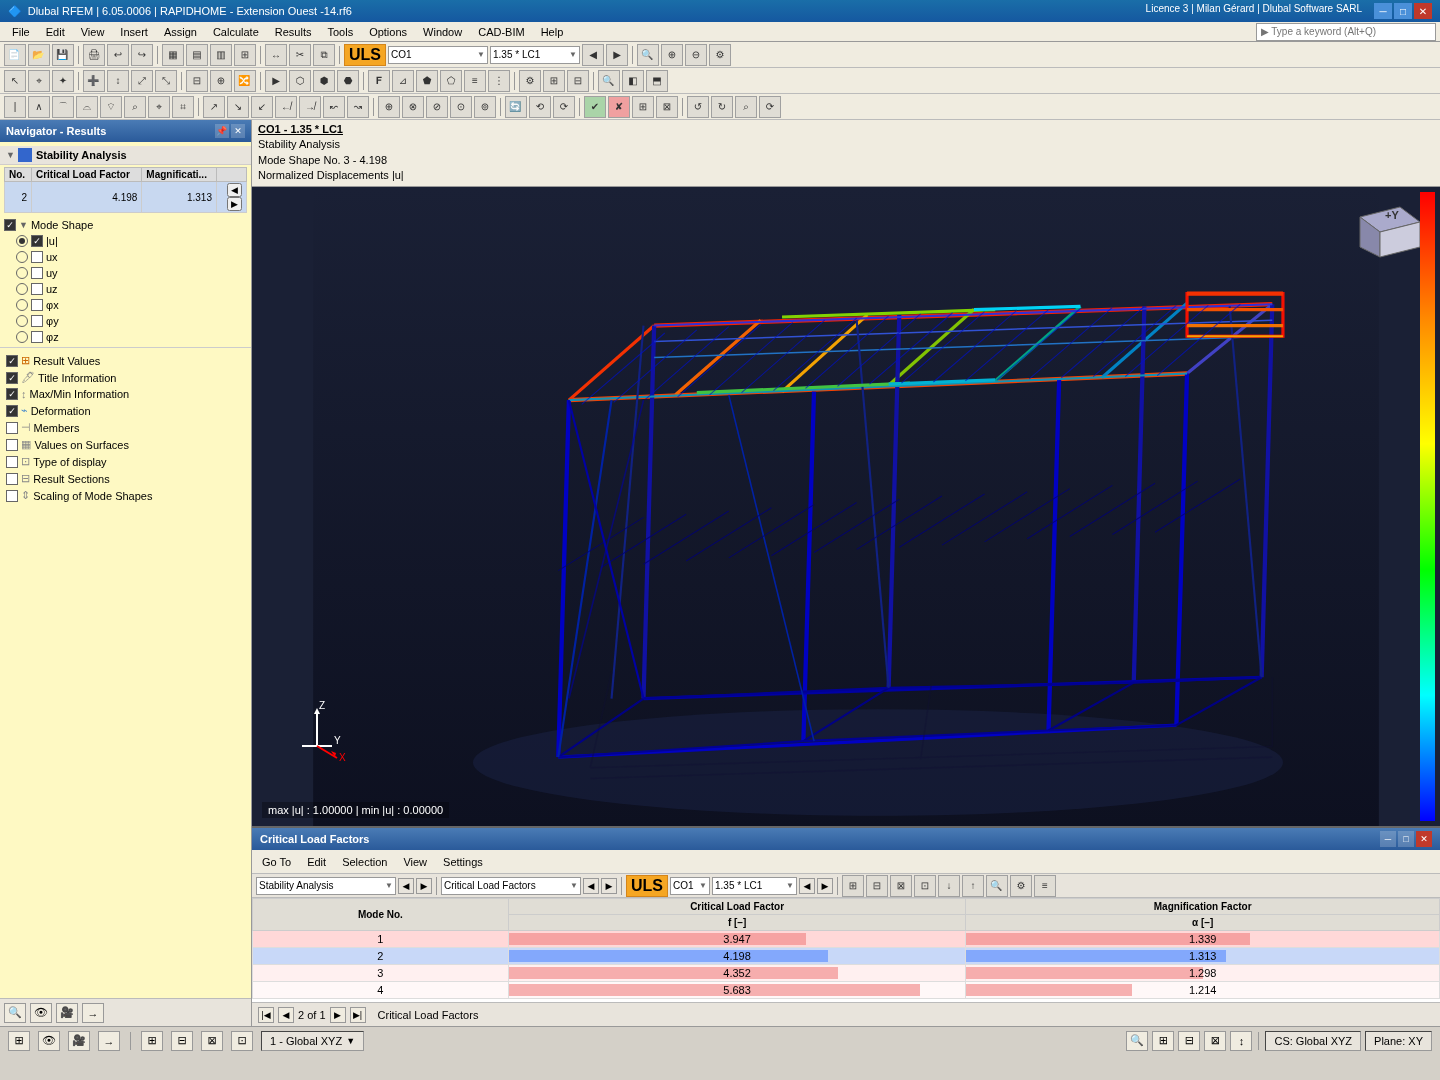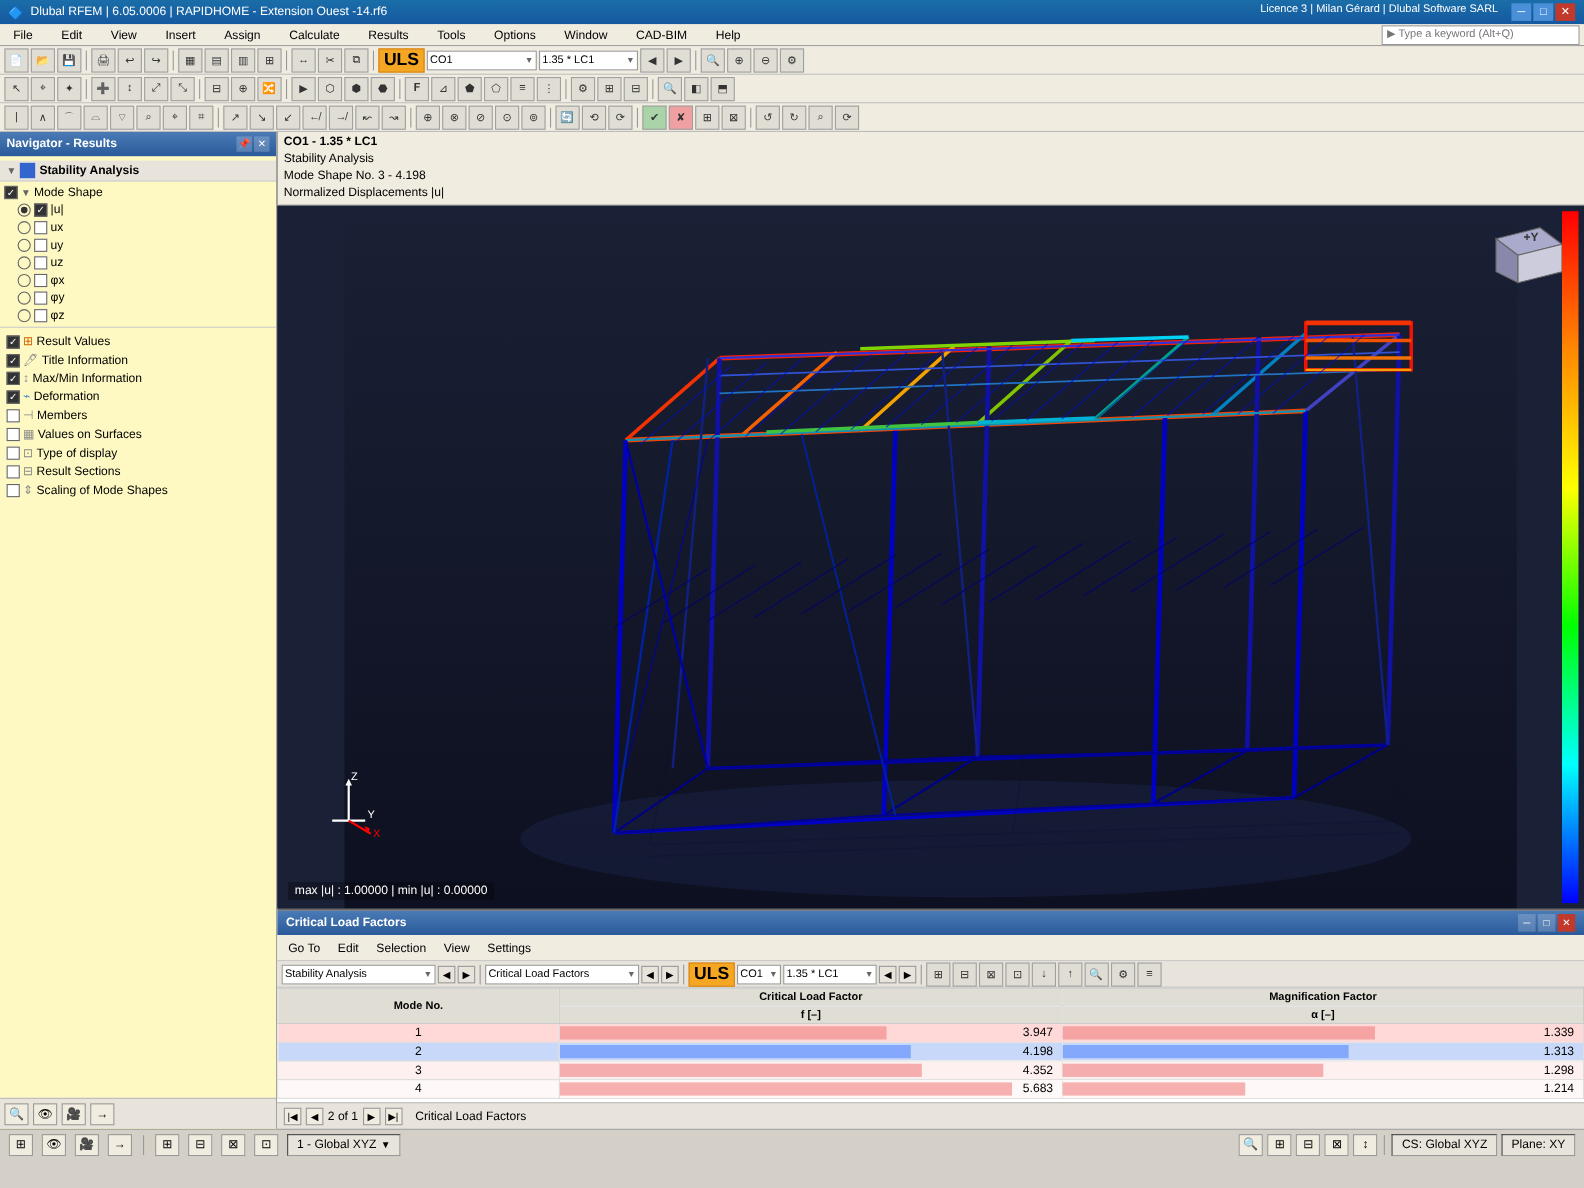--- a/index.html
+++ b/index.html
@@ -25,21 +25,21 @@
     #title-bar .title-btn.close { background: #c0392b; }
 
     
     #menu-bar {
       background: #f0ece0;
       height: 20px;
       display: flex;
       align-items: center;
       padding: 0 4px;
       border-bottom: 1px solid #999;
-      gap: 10px;
+      gap: 0;
     }
     .menu-item {
       padding: 2px 8px;
       cursor: pointer;
       font-size: 11px;
       color: #000;
     }
 
     
     .toolbar-row {
@@ -272,21 +272,21 @@
       border: 1px solid #ccc;
       padding: 2px 8px;
       text-align: center;
       font-size: 10px;
       position: sticky;
       top: 0;
     }
     .results-table td {
       border: 1px solid #ddd;
       padding: 2px 8px;
-      text-align: right;
+      text-align: center;
     }
     .results-table tr.row-1 td { background: #ffd8d8; }
     .results-table tr.row-2 td { background: #ffe8e8; }
     .results-table tr.row-3 td { background: #fff0f0; }
     .results-table tr.row-4 td { background: #fff8f8; }
     .results-table tr td:first-child { text-align: center; }
     .results-table tr.selected td { background: #c8d8f8; }
 
     
     .val-bar-cell { position: relative; }
@@ -519,20 +519,43 @@
     </div>
 
     <div id="navigator-body">
 
       <div class="nav-section-header">
         <span class="nav-expand">▼</span>
         <span style="width:14px;height:14px;background:#3366cc;display:inline-block;margin-right:4px;"></span>
         <span>Stability Analysis</span>
       </div>
 
+      <div style="padding: 2px 4px;">
+        <table class="nav-table">
+          <thead>
+            <tr>
+              <th>No.</th>
+              <th>Critical Load Factor</th>
+              <th>Magnificati...</th>
+              <th style="width:30px;"></th>
+            </tr>
+          </thead>
+          <tbody>
+            <tr class="selected">
+              <td>2</td>
+              <td>4.198</td>
+              <td>1.313</td>
+              <td>
+                <button style="font-size:9px;padding:0 2px;cursor:pointer;">◀</button>
+                <button style="font-size:9px;padding:0 2px;cursor:pointer;">▶</button>
+              </td>
+            </tr>
+          </tbody>
+        </table>
+      </div>
 
       <div style="padding: 2px 0;">
         <div class="nav-tree-item">
           <div class="checkbox-sq checked"></div>
           <span class="nav-expand">▼</span>
           <span>Mode Shape</span>
         </div>
 
         <div class="nav-tree-item indent-1">
           <div class="radio-circle checked"></div>
@@ -625,21 +648,21 @@
       <button class="lb-btn">👁</button>
       <button class="lb-btn">🎥</button>
       <button class="lb-btn">→</button>
     </div>
   </div>
 
   <div style="flex:1; display:flex; flex-direction:column; overflow:hidden;">
 
     <div id="center-area">
       <div id="view-header" style="background:#f0ece0;">
-        <span style="font-weight:bold;">CO1 - 1.35 * LC1</span>
+        <span style="font-weight:bold;text-decoration:underline;">CO1 - 1.35 * LC1</span>
         <br>
         <span>Stability Analysis</span>
         <br>
         <span>Mode Shape No. 3 - 4.198</span>
         <br>
         <span>Normalized Displacements |u|</span>
       </div>
 
       <div id="canvas-area">
         

